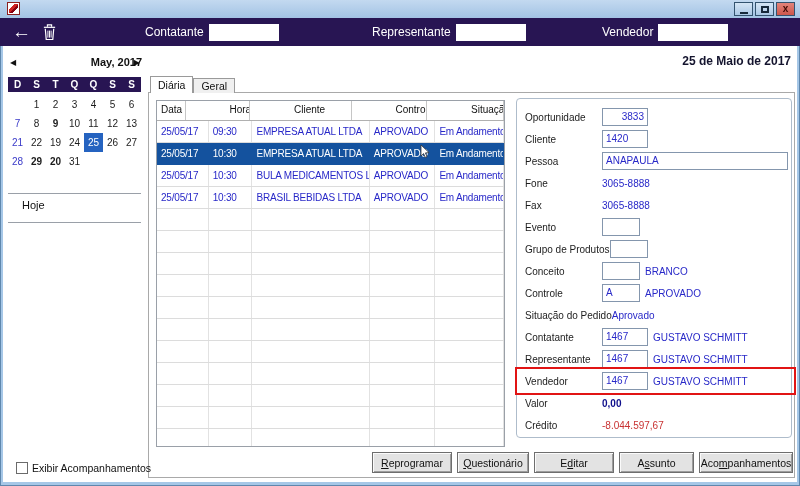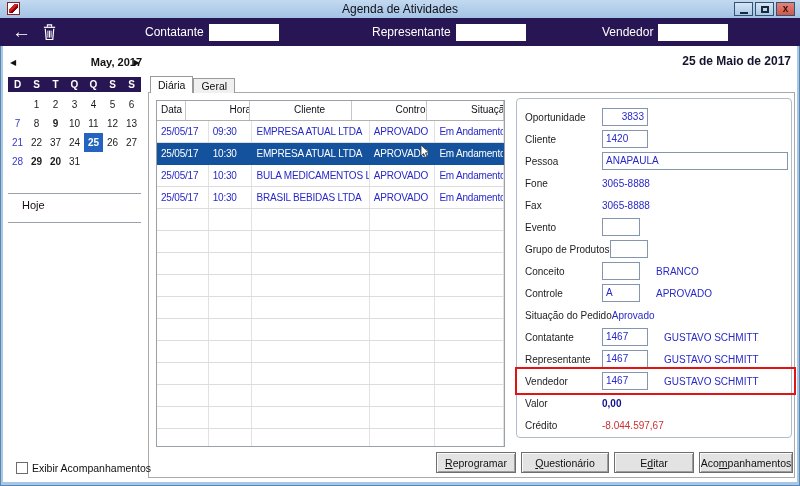--- a/index.html
+++ b/index.html
@@ -44,21 +44,21 @@
   .cal-prev { left:4px; } .cal-next { right:2px; }
   .cal-month { width:100%; text-align:right; font-size:11px; font-weight:bold; color:#101010; }
   .cal-daybar { position:absolute; left:2px; top:21px; width:133px; height:15px; background:var(--toolbar-bg);
                 display:flex; }
   .cal-dh { width:19px; text-align:center; color:#fff; font-size:10px; font-weight:bold; line-height:15px; }
   .cal-grid { position:absolute; left:2px; top:39px; width:133px; }
   .cal-row { display:flex; height:19px; }
   .cal-cell { width:19px; text-align:center; font-size:10px; line-height:19px; color:#1c1c1c; }
   .cal-cell.sun { color:#3939c8; }
   .cal-cell.bold { font-weight:bold; }
-  .cal-cell.sel { background:var(--calendar-selected-bg); color:#fff; font-weight:bold; }
+  .cal-cell.sel { background:var(--calendar-selected-bg); color:#fff; font-weight:normal; }
   .sep { position:absolute; left:2px; width:133px; height:0; border-top:1px solid #9aa0a8; }
   .sep1 { top:137px; } .sep2 { top:166px; }
   .hoje { position:absolute; left:16px; top:143px; font-size:11px; color:#101010; }
 
   
   .tabs { position:absolute; left:147px; top:30px; display:flex; align-items:flex-end; height:17px; z-index:2; }
   .tab { font-size:10.5px; color:#101010; border:1px solid #9a9a9a; border-bottom:none;
          background:#f0f0f0; padding:1px 7px 2px; height:15px; }
   .tab.active { background:#fff; height:17px; padding-top:2px; position:relative; z-index:3; }
   .tabpane { position:absolute; left:145px; top:46px; width:647px; height:386px;
@@ -80,21 +80,21 @@
               border:1px solid #aebccb; border-radius:4px; background:#fff; padding-top:7px; }
   .drow { position:relative; display:flex; align-items:center; height:22px; padding-left:8px; }
   .dlabel { flex:0 0 77px; font-size:10px; color:#1c1c1c; white-space:nowrap; }
   .dbox { height:18px; border:1px solid #8496ad; background:#fff; font-size:10px;
           color:var(--value-blue); padding:2px 3px; white-space:nowrap; }
   .dbox.sm { width:38px; } .dbox.md { width:46px; } .dbox.wide { width:186px; }
   .dbox.alignr { text-align:right; }
   .dplain { font-size:10px; color:var(--value-blue); white-space:nowrap; }
   .dplain.boldnavy { font-weight:bold; color:#10108c; }
   .dplain.red { color:var(--credit-red); }
-  .dsuffix { font-size:10px; color:var(--value-blue); margin-left:16px; white-space:nowrap; }
+  .dsuffix { font-size:10px; color:var(--value-blue); margin-left:5px; white-space:nowrap; }
   .red-box { position:absolute; left:-2px; top:-3px; width:281px; height:28px;
              border:2px solid var(--annotation-red); pointer-events:none; z-index:5; }
 
   
   .btnrow { position:absolute; left:0; top:406px; width:792px; display:flex; justify-content:flex-end;
             gap:5px; padding-right:2px; }
   .wbtn { height:21px; background:#e3e3e3; border:1px solid #6e6e6e; font-size:10.5px; color:#111;
           font-family:"Liberation Sans", sans-serif; box-shadow: inset 1px 1px 0 #fbfbfb, inset -1px -1px 0 #9d9d9d;
           white-space:nowrap; overflow:hidden; }
   .wbtn u { text-decoration:underline; }
@@ -104,21 +104,20 @@
 
   .cursor { position:absolute; left:417px; top:98px; z-index:6; }
 </style>
 </head>
 <body>
 
 <div class="window">
 
   <div class="titlebar">
     <span class="app-icon"></span>
-    <div class="win-title">Agenda de Atividades</div>
     <div class="t-controls">
       <div class="tbtn">
           <span class="min-glyph"></span>
         </div>
       <div class="tbtn">
           <span class="max-glyph"></span>
         </div>
       <div class="tbtn close">
           <span>x</span>
         </div>
@@ -186,21 +185,21 @@
             <span class="cal-cell">8</span>
             <span class="cal-cell bold">9</span>
             <span class="cal-cell">10</span>
             <span class="cal-cell">11</span>
             <span class="cal-cell">12</span>
             <span class="cal-cell">13</span>
           </div>
           <div class="cal-row">
             <span class="cal-cell sun">21</span>
             <span class="cal-cell">22</span>
-            <span class="cal-cell">37</span>
+            <span class="cal-cell">19</span>
             <span class="cal-cell">24</span>
             <span class="cal-cell sel">25</span>
             <span class="cal-cell">26</span>
             <span class="cal-cell">27</span>
           </div>
           <div class="cal-row">
             <span class="cal-cell sun">28</span>
             <span class="cal-cell bold">29</span>
             <span class="cal-cell bold">20</span>
             <span class="cal-cell">31</span>
@@ -405,22 +404,23 @@
           <span class="dplain boldnavy">0,00</span>
         </div>
         <div class="drow">
           <span class="dlabel">Crédito</span>
           <span class="dplain red">-8.044.597,67</span>
         </div>
       </div>
 
     <div class="btnrow" id="btnrow">
         <button class="wbtn" style="width: 80px;"><span></span><u>R</u><span>eprogramar</span></button>
-        <button class="wbtn" style="width: 88px;"><span></span><u>Q</u><span>uestionário</span></button>
+        <button class="wbtn" style="width: 72px;"><span></span><u>Q</u><span>uestionário</span></button>
         <button class="wbtn" style="width: 80px;"><span>E</span><u>d</u><span>itar</span></button>
+        <button class="wbtn" style="width: 75px;"><span>A</span><u>s</u><span>sunto</span></button>
         <button class="wbtn" style="width: 94px;"><span>Aco</span><u>m</u><span>panhamentos</span></button>
       </div>
 
     <div class="chkrow">
       <span class="chkbox"></span>
       <span class="chklabel">Exibir Acompanhamentos</span>
     </div>
   </div>
 </div>
 

